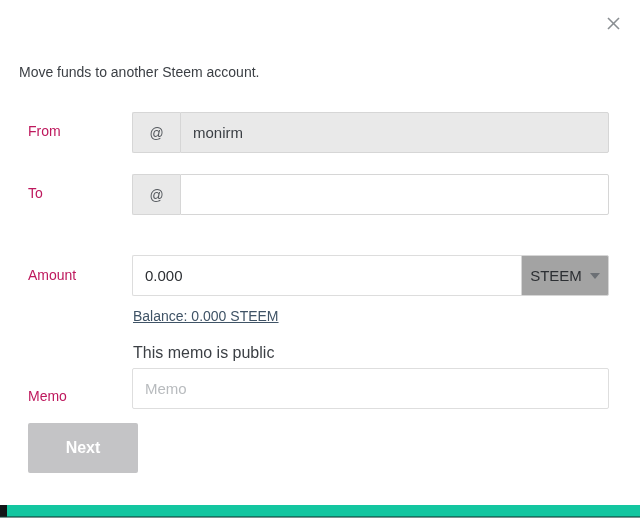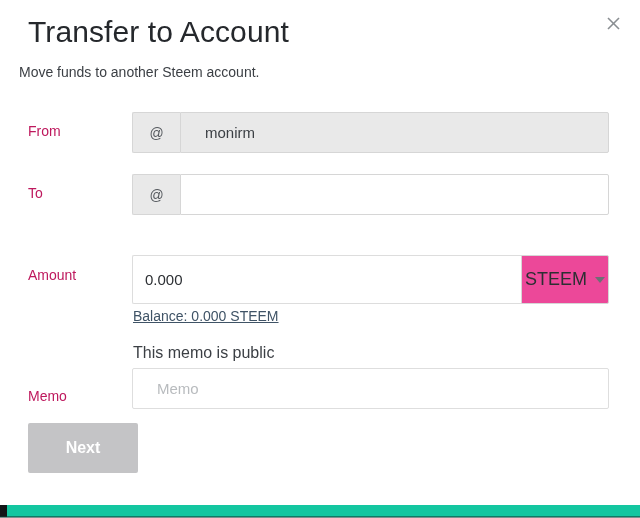--- a/index.html
+++ b/index.html
@@ -114,21 +114,21 @@
     border-radius: 2px 0 0 2px;
   }
 
   .inp {
     flex: 1 1 auto;
     border: 1px solid #d6d6d6;
     background: #ffffff;
     font-family: "Liberation Sans", sans-serif;
     font-size: 15px;
     color: #2c2f33;
-    padding: 0 24px;
+    padding: 0 12px;
     box-sizing: border-box;
     outline: none;
     border-radius: 0 2px 2px 0;
     min-width: 0;
   }
   .inp::placeholder { color: #b8bbbe; }
 
   .inp.disabled {
     background: #e9e9e9;
     color: #3b3f44;
@@ -151,28 +151,28 @@
     padding: 0 12px;
     box-sizing: border-box;
     outline: none;
     border-radius: 2px 0 0 2px;
     min-width: 0;
   }
 
   .asset-select {
     flex: 0 0 88px;
     width: 88px;
-    background: #ec4899;
+    background: #a3a3a3;
     border: 1px solid #d6d6d6;
     box-sizing: border-box;
     display: flex;
     align-items: center;
     justify-content: center;
     gap: 8px;
-    font-size: 18px;
+    font-size: 15px;
     color: #2c2f33;
     cursor: pointer;
     border-radius: 0 2px 2px 0;
     user-select: none;
   }
 
   .caret {
     width: 0;
     height: 0;
     border-left: 5px solid transparent;
@@ -259,21 +259,20 @@
 
 <div class="dialog">
 
   <button class="close-btn" aria-label="close">
     <svg width="15" height="15" viewBox="0 0 15 15">
       <line x1="2" y1="2" x2="13" y2="13" stroke="#8a8e92" stroke-width="1.6"></line>
       <line x1="13" y1="2" x2="2" y2="13" stroke="#8a8e92" stroke-width="1.6"></line>
     </svg>
   </button>
 
-  <div class="page-title">Transfer to Account</div>
 
   <div class="page-subtitle">Move funds to another Steem account.</div>
 
   <div class="form">
 
     <div class="row" style="height:60px;">
       <div class="row-label" style="top:22px;">From</div>
       <div class="field-wrap" style="top:12px;height:41px;">
         <div class="addon">@</div>
         <input class="inp disabled" type="text" readonly="" value="monirm" style="">
@@ -283,21 +282,21 @@
     <div class="row" style="height:62px;">
       <div class="row-label" style="top:24px;">To</div>
       <div class="field-wrap" style="top:14px;height:41px;">
         <div class="addon">@</div>
         <input class="inp" type="text" value="" style="">
       </div>
     </div>
 
     <div class="row" style="height:72px;padding-left:31px;">
       <div class="row-label" style="top:44px;">Amount</div>
-      <div class="field-wrap" style="top:33px;height:49px;">
+      <div class="field-wrap" style="top:33px;height:41px;">
         <input class="amount-input" type="text" value="0.000" style="">
         <div class="asset-select">
           <span>STEEM</span>
           <span class="caret"></span>
         </div>
       </div>
       <div class="balance-link" style="top:86px;">Balance: 0.000 STEEM</div>
     </div>
 
     <div class="row" style="height:80px;">

